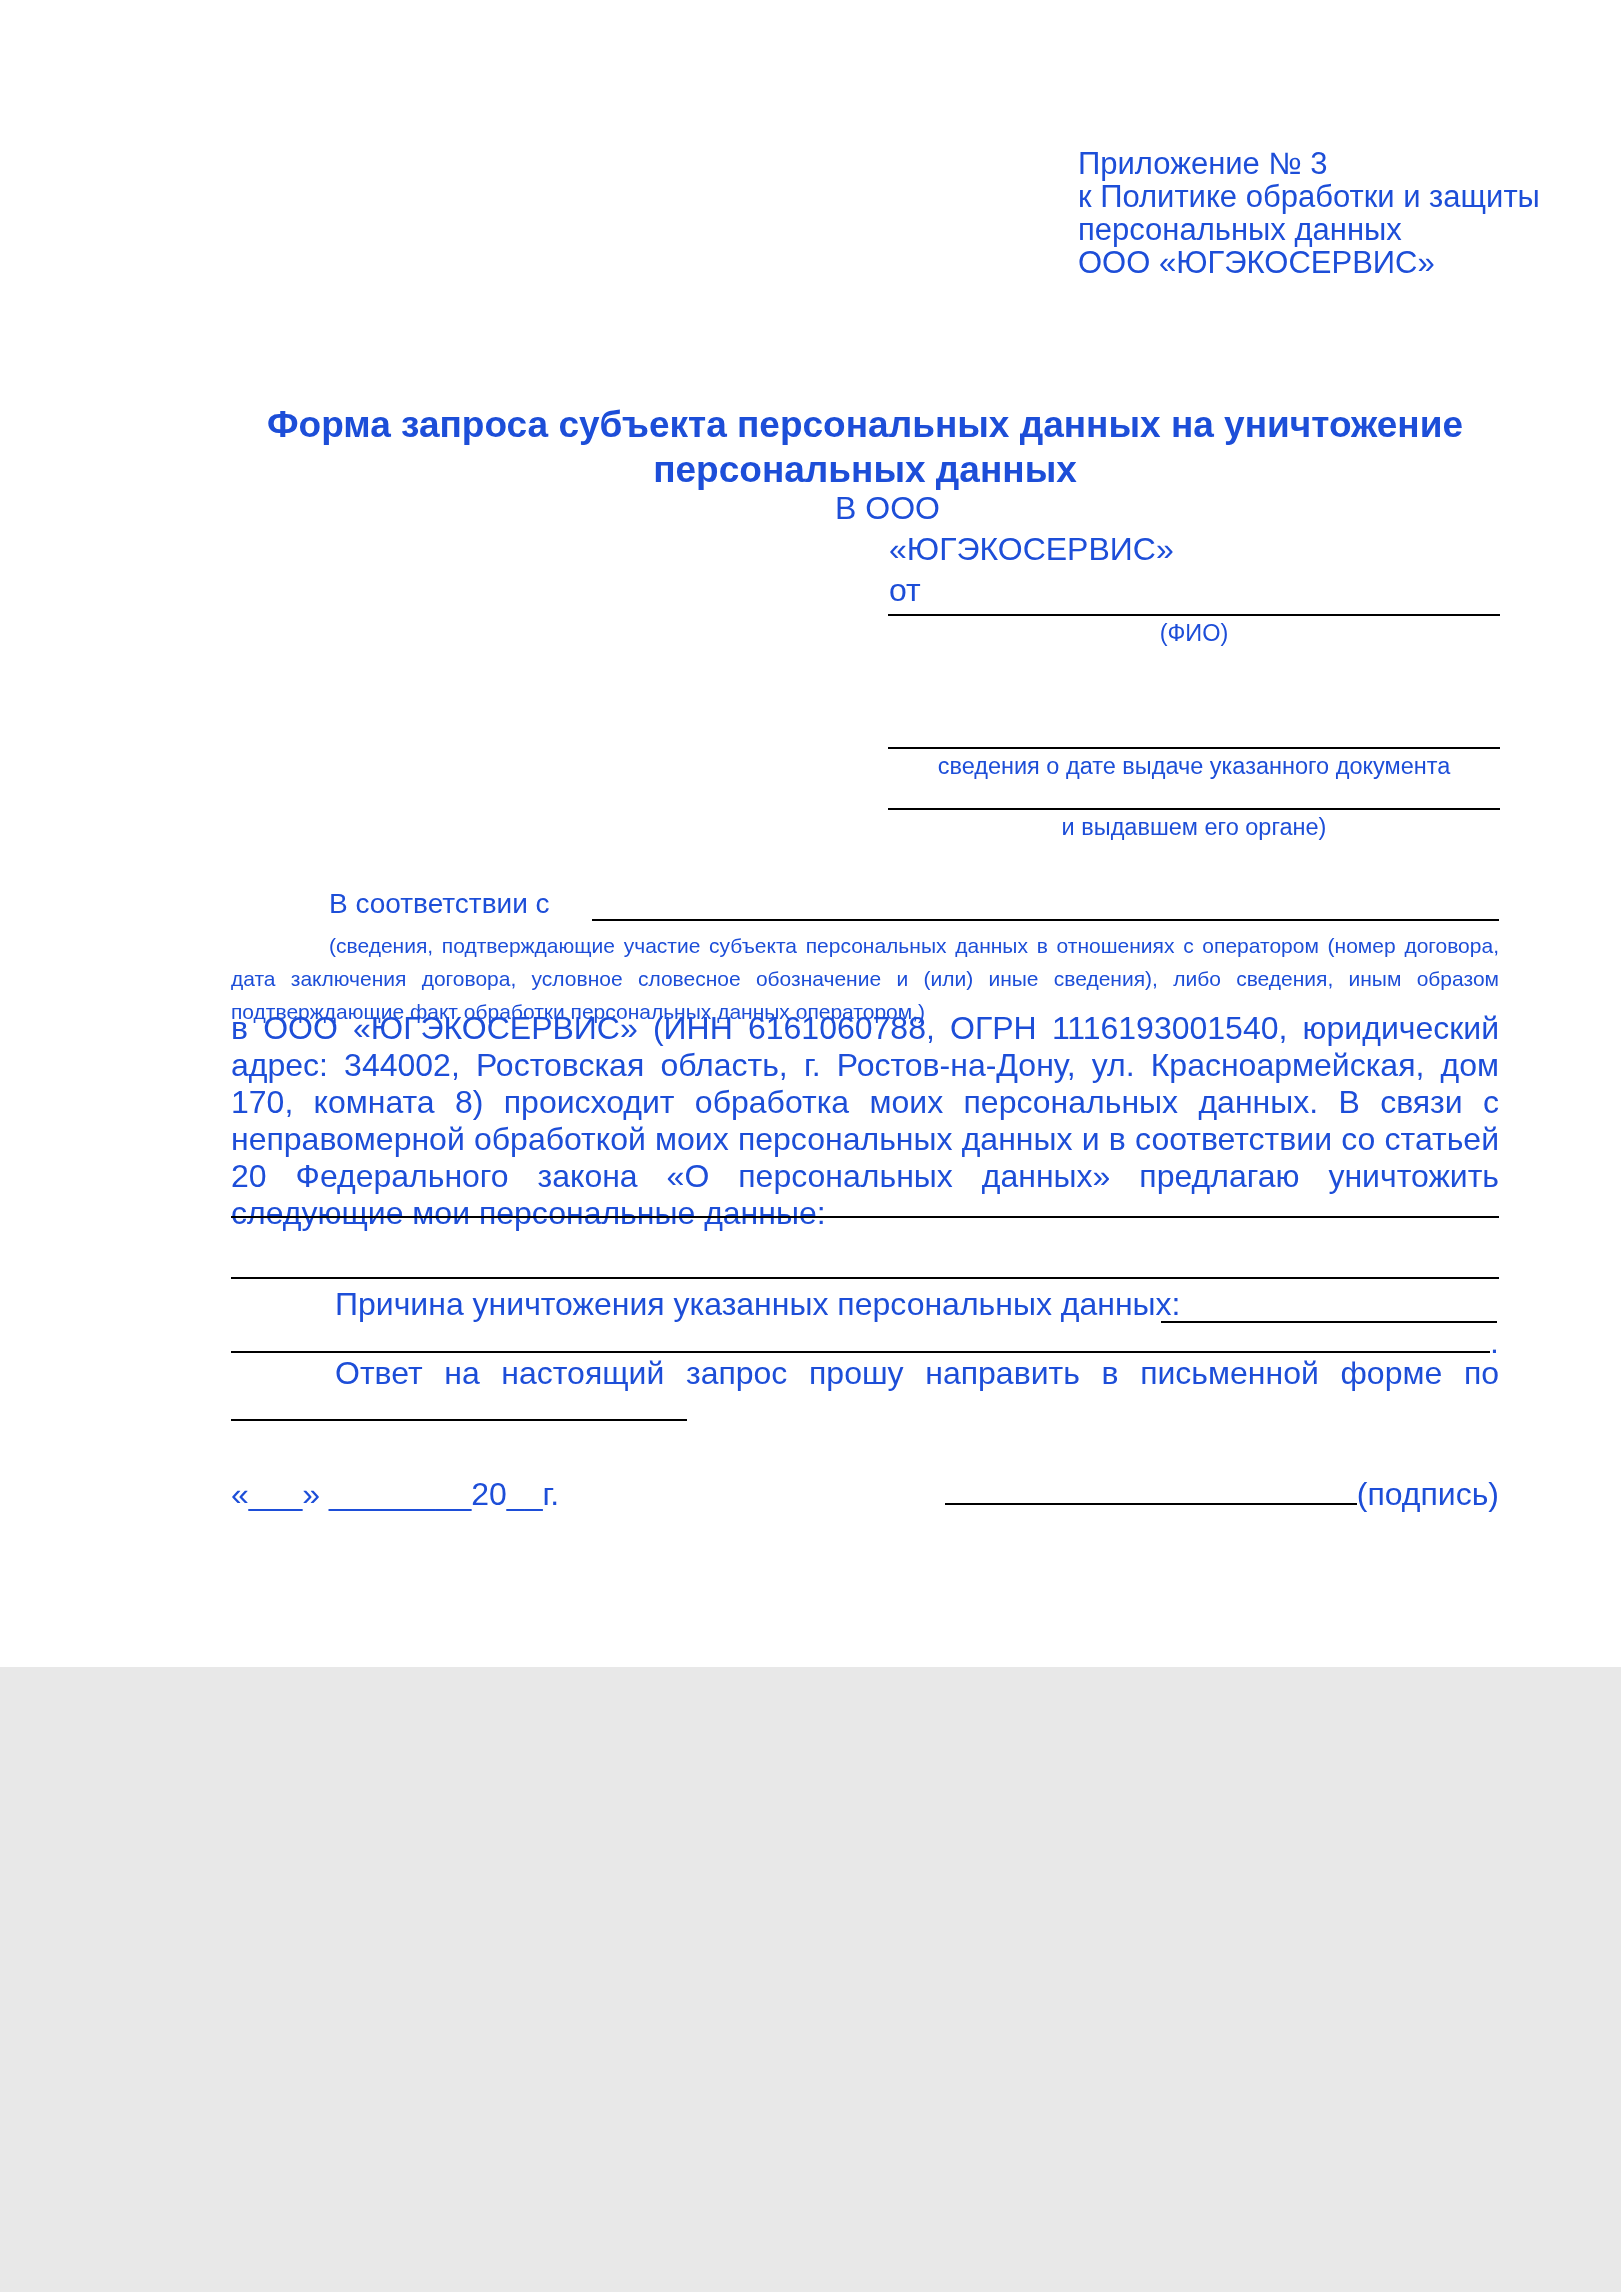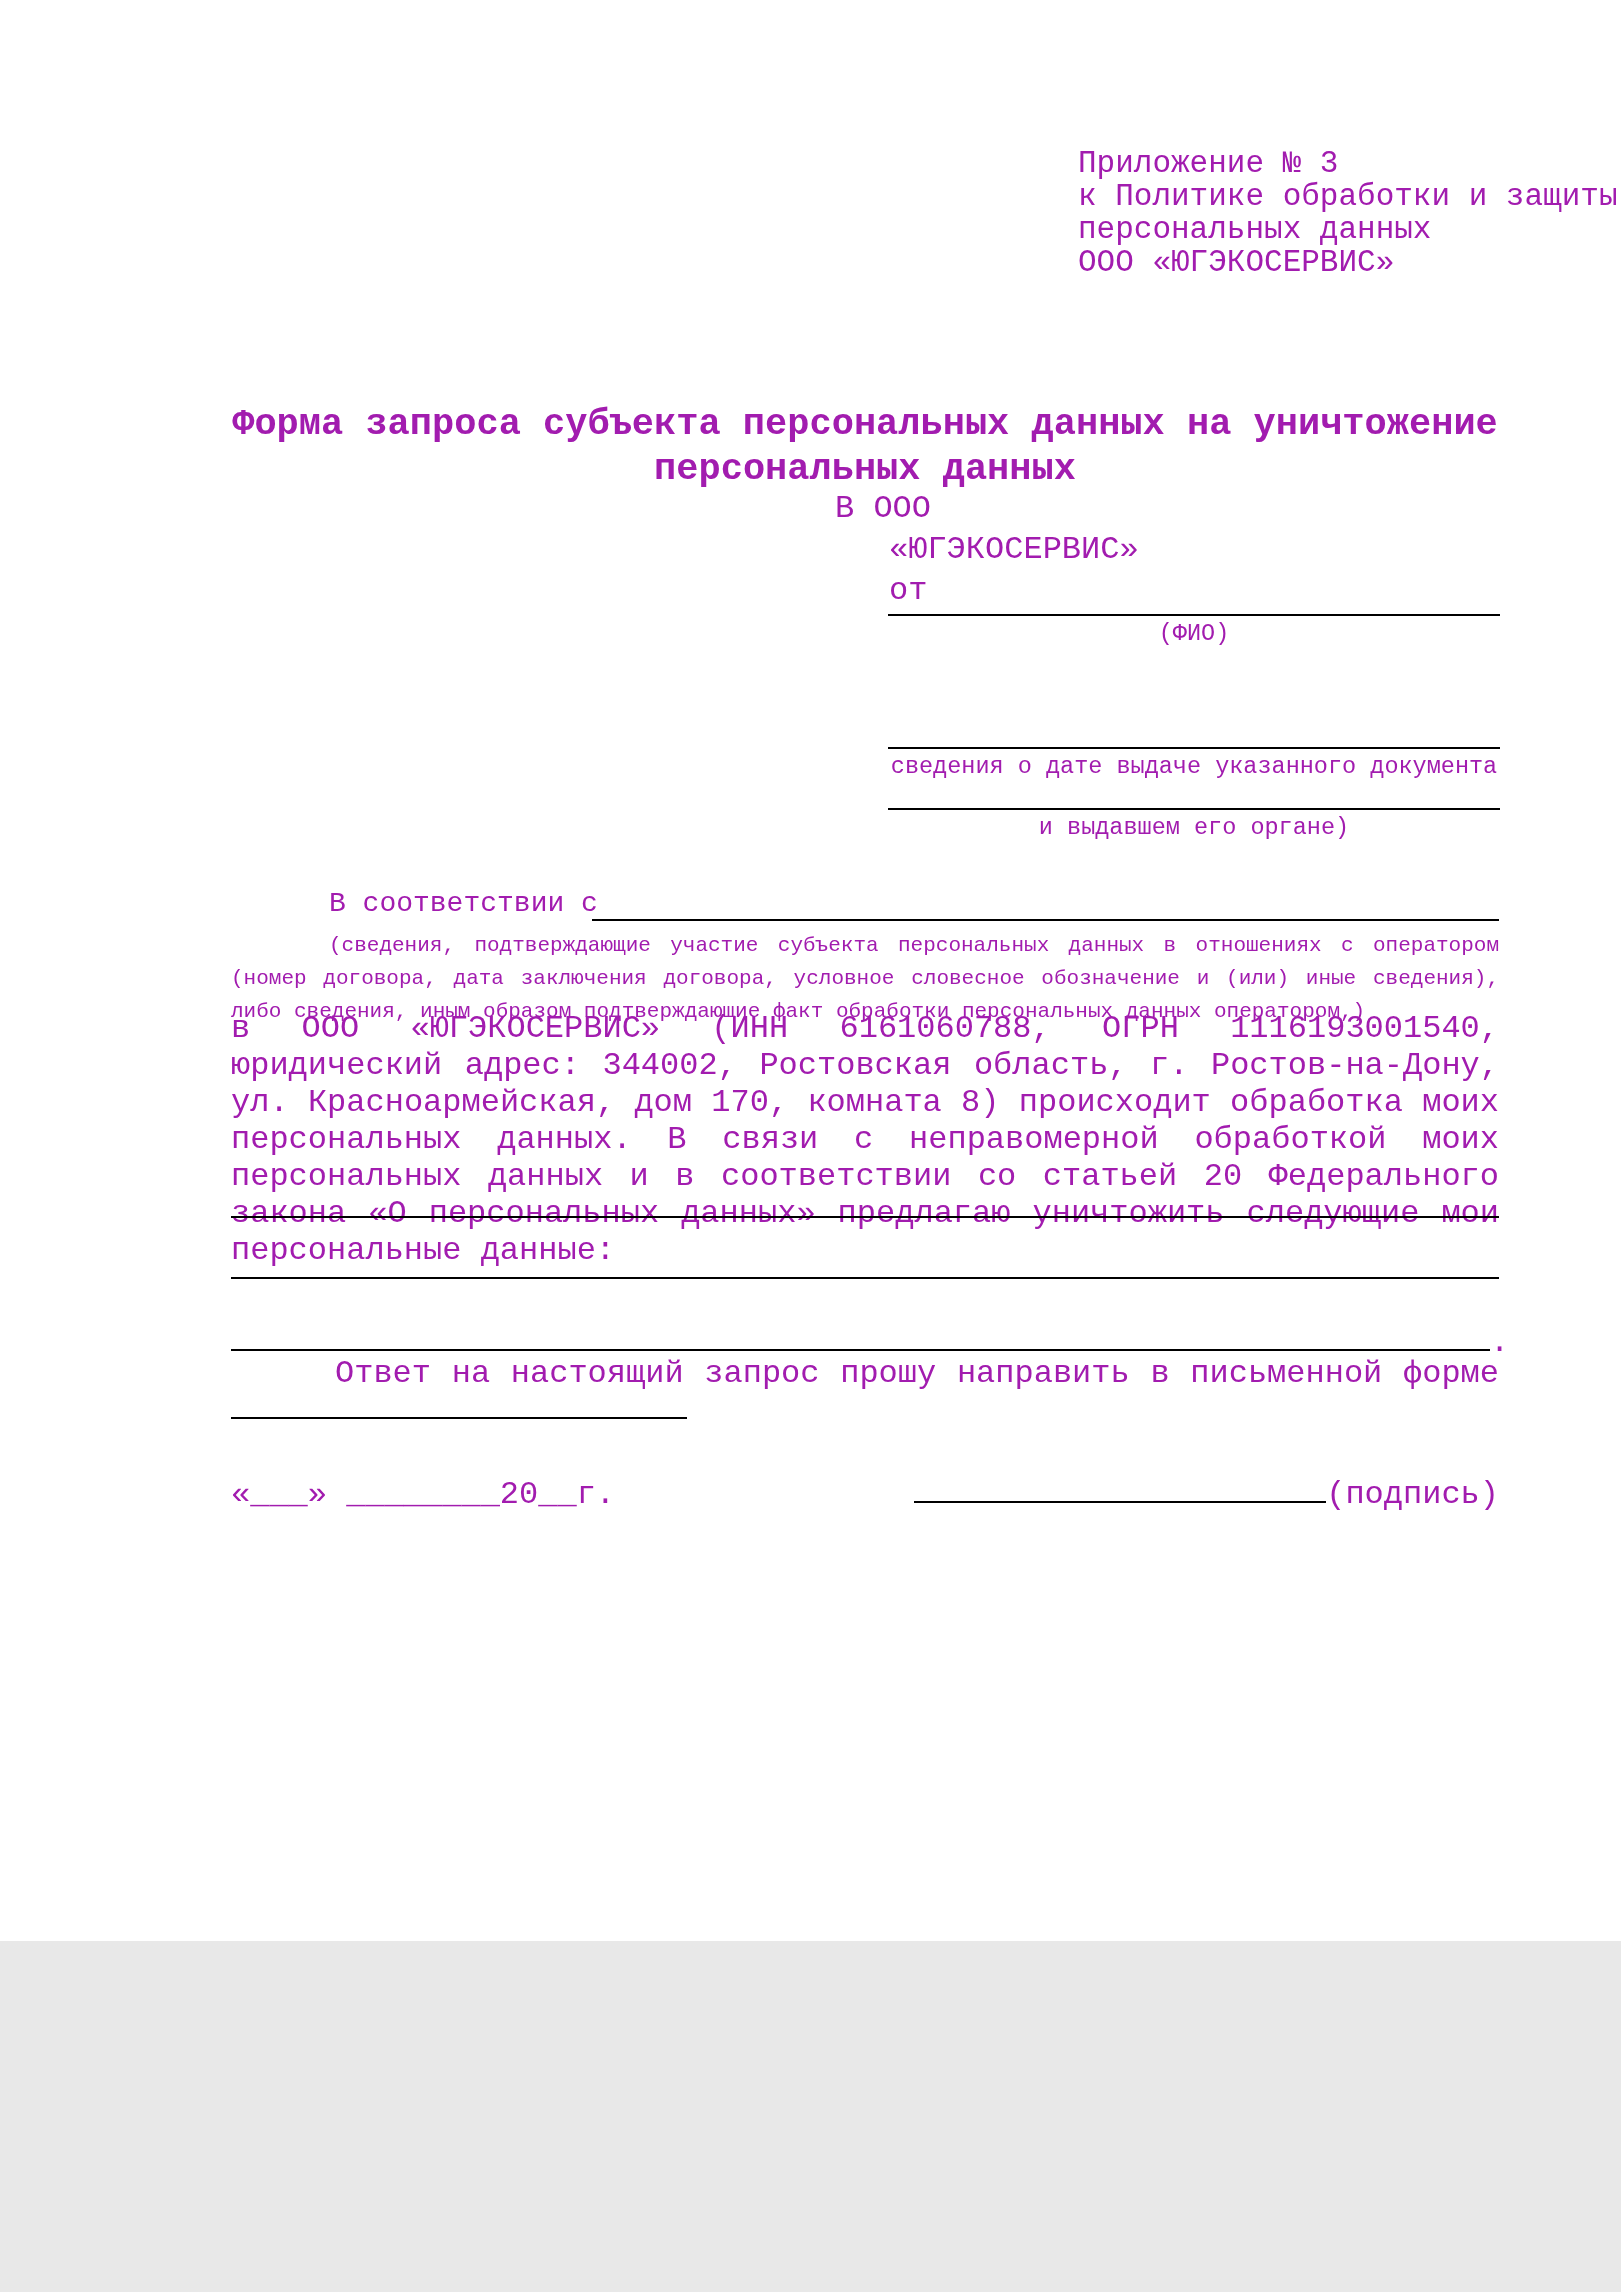--- a/index.html
+++ b/index.html
@@ -1,21 +1,21 @@
 <!DOCTYPE html>
 <html><head>
 <meta charset="utf-8">
 <style>
   html,body{margin:0;padding:0;background:#e8e8e8;}
   .page{
     position:relative;
-    width:1621px;height:1941px;
+    width:1621px;height:1667px;
     background:#ffffff;
-    font-family:Liberation Mono, monospace;
-    color:#a21caf;
+    font-family:Liberation Sans, sans-serif;
+    color:#1d4ed8;
     overflow:hidden;
   }
   .abs{position:absolute;}
   
   .appendix{left:1078px;top:147px;font-size:31px;line-height:33px;}
   
   .title{left:231px;top:402px;width:1268px;text-align:center;font-weight:bold;font-size:37px;line-height:45px;}
   
   .recipient{left:835px;top:488px;font-size:32px;line-height:41px;}
   .recipient .ind1{margin-left:54px;}
@@ -91,20 +91,24 @@
     <span class="uline"></span>
   </div>
 
   <div class="abs fineprint">(сведения, подтверждающие участие субъекта персональных данных в отношениях с оператором (номер договора, дата заключения договора, условное словесное обозначение и (или) иные сведения), либо сведения, иным образом подтверждающие факт обработки персональных данных оператором,)</div>
 
   <div class="abs mainpar">в ООО «ЮГЭКОСЕРВИС»  (ИНН 6161060788, ОГРН 1116193001540, юридический адрес: 344002, Ростовская область, г. Ростов-на-Дону, ул. Красноармейская, дом 170, комната 8) происходит обработка моих персональных данных. В связи с неправомерной обработкой моих персональных данных и в соответствии со статьей 20 Федерального закона «О персональных данных» предлагаю уничтожить следующие мои персональные данные:</div>
 
   <div class="abs hr hr1"></div>
   <div class="abs hr hr2"></div>
 
+  <div class="abs reason">
+    <span class="txt">Причина уничтожения указанных персональных данных:</span>
+    <span class="uline"></span>
+  </div>
 
   <div class="abs periodrow"><span class="ifill"></span><span>.</span></div>
 
   <div class="abs answer1">Ответ на настоящий запрос прошу направить в письменной форме по адресу:</div>
 
   <div class="abs srok"><span class="ifill"></span></div>
 
   <div class="abs datesig">
     <span>«___» ________20__г.</span>
     <span class="sig-group"><span class="ifill"></span><span>(подпись)</span></span>

